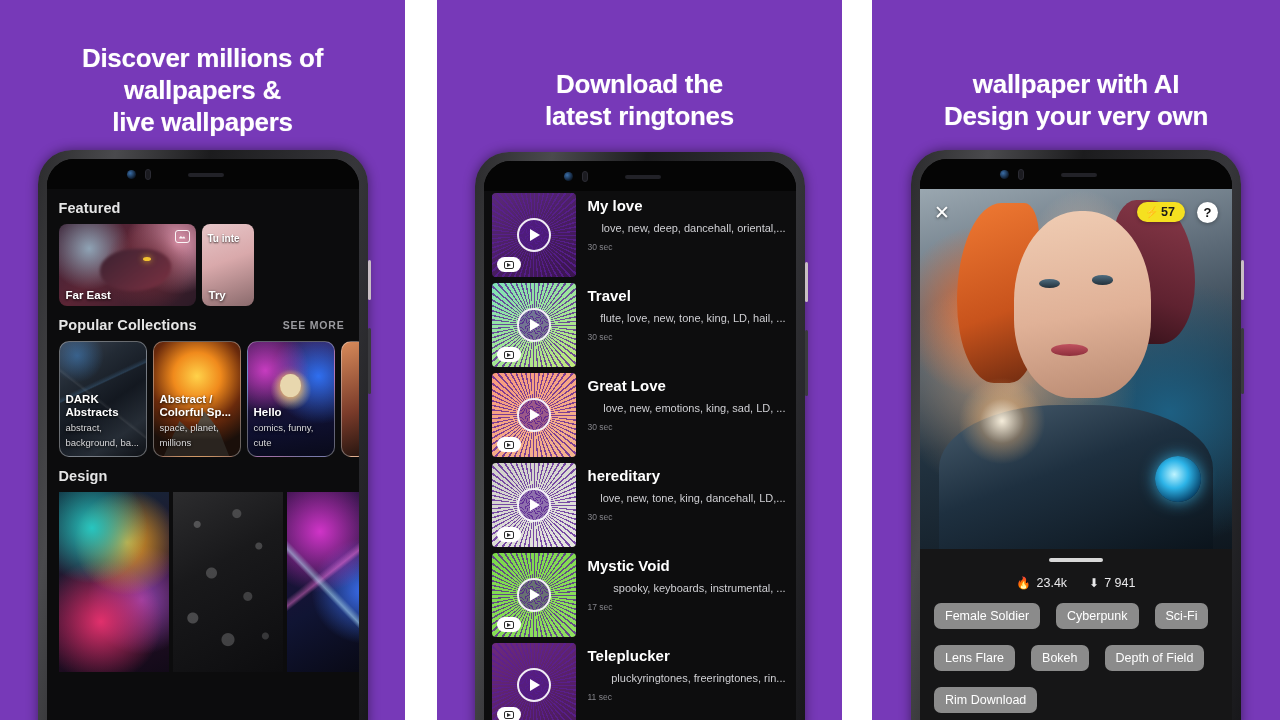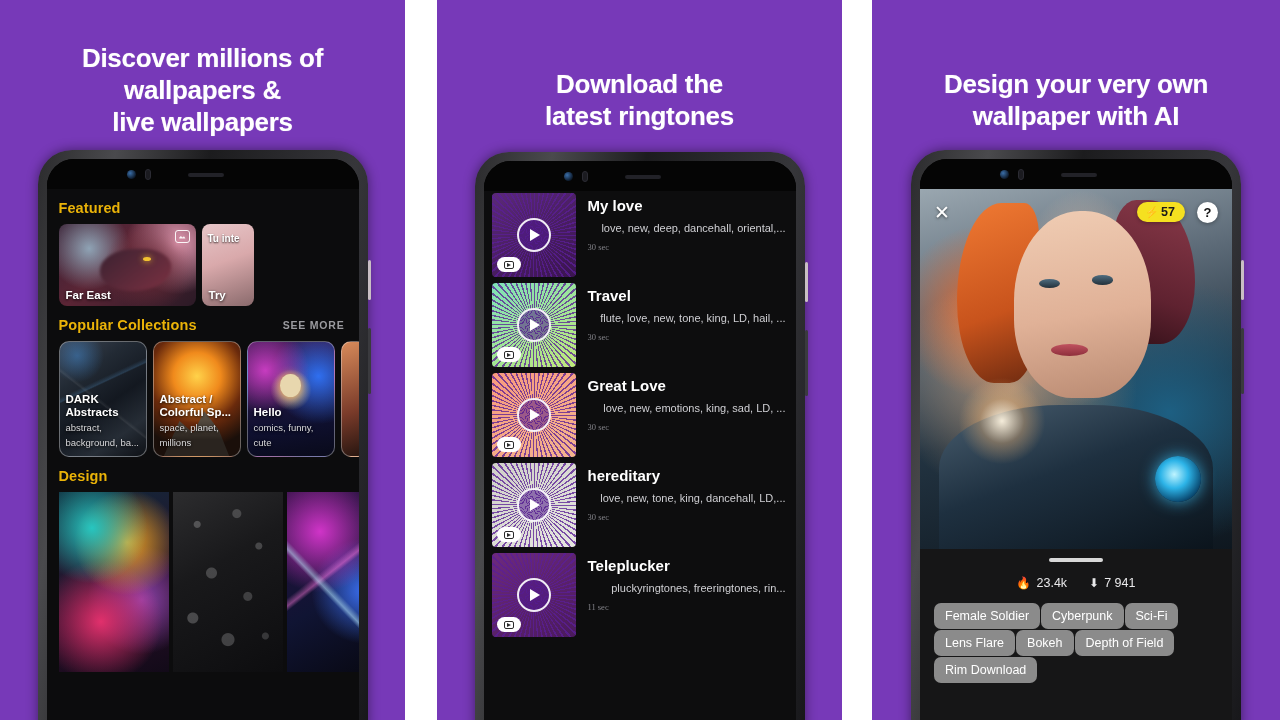--- a/index.html
+++ b/index.html
@@ -78,21 +78,21 @@
   .side-btn {
     position: absolute; right: -3px; width: 3px; border-radius: 2px;
     background: #c9bfc4;
   }
   .side-btn.b1 { top: 110px; height: 40px; }
   .side-btn.b2 { top: 178px; height: 66px; background:#3a3a3e; }
 
   
   .app1 { background: #0c0c0d; height: calc(100% - 30px); position: relative; }
   .sec-title {
-    color: #eab308; font-size: 14.5px; font-weight: bold;
+    color: #e5e5e5; font-size: 14.5px; font-weight: bold;
     padding: 11px 0 8px 12px; letter-spacing: .1px;
   }
   .sec-head { display:flex; align-items:center; justify-content:space-between; padding-right:14px; }
   .see-more { color:#9b9b9f; font-size:10.5px; font-weight:bold; letter-spacing:.8px; padding-top:3px; }
 
   .featured-row { display:flex; gap:6px; padding-left:12px; }
   .f-card {
     position:relative; width:137px; height:82px; border-radius:8px; overflow:hidden; flex:none;
   }
   .f-card.third { width: 52px; }
@@ -216,21 +216,21 @@
   }
   .rt-badge i { width:10px; height:8px; border:1.6px solid #2a2a2a; border-radius:2px; display:block; position:relative; }
   .rt-badge i:after{ content:""; position:absolute; left:2.2px; top:1px; width:0;height:0;
     border-left:4px solid #2a2a2a; border-top:2.5px solid transparent; border-bottom:2.5px solid transparent; }
   .rt-meta { flex:1; min-width:0; padding-top:4px; }
   .rt-title { color:#fff; font-size:15px; font-weight:bold; line-height:18px; }
   .rt-tags {
     color:#cfcfd3; font-size:11px; line-height:14px; margin-top:6px;
     white-space:nowrap; overflow:hidden; text-overflow:ellipsis;text-align:right;
   }
-  .rt-dur { color:#84848a; font-size:8.5px; margin-top:7px;font-family:Liberation Serif, serif; }
+  .rt-dur { color:#84848a; font-size:8.5px; margin-top:7px; }
 
   .th-a { background: linear-gradient(145deg,#5b2a78 0%,#3a1450 100%); }
   .th-b { background: linear-gradient(145deg,#7fe0b8 0%,#bfe87a 100%); }
   .th-c { background: linear-gradient(145deg,#f79a7e 0%,#f3b48e 100%); }
   .th-d { background: linear-gradient(145deg,#cfcfc8 0%,#e6e6e0 100%); }
   .th-e { background: linear-gradient(145deg,#7bd94a 0%,#8fe060 100%); }
   .th-f { background: linear-gradient(145deg,#6d2a7e 0%,#4a1a5c 100%); }
 
   
   .app3 { background: #0b0b0c; height: calc(100% - 30px); position: relative; }
@@ -294,21 +294,21 @@
     width:21px; height:21px; border-radius:50%; background:#fff; color:#111;
     font-size:13px; font-weight:bold; display:flex; align-items:center; justify-content:center;
     box-shadow:0 1px 4px rgba(0,0,0,.35);
   }
   .sheet { position:relative; background:#161617; padding: 9px 0 0 0; height: calc(100% - 360px); }
   .grabber { width:54px; height:4px; border-radius:2px; background:#d8d8d8; margin: 0 auto 14px auto; }
   .stats { display:flex; justify-content:center; gap:22px; color:#e8e8ea; font-size:12.5px; align-items:center; }
   .stat { display:flex; align-items:center; gap:5px; }
   .ico-fire { font-size:12px; }
   .ico-dl { font-size:12px; }
-  .chips { display:flex; flex-wrap:wrap; gap:1px; padding: 13px 14px 0 14px; }
+  .chips { display:flex; flex-wrap:wrap; gap:16px; padding: 13px 14px 0 14px; }
   .chip {
     background:#8b8b8b; color:#fff; font-size:12.5px; border-radius:7px;
     padding: 6px 11px; white-space:nowrap;
   }
 </style>
 </head>
 <body>
 
 <div class="stage">
 
@@ -469,20 +469,36 @@
                   <i></i>
                 </span>
             </div>
             <div class="rt-meta">
               <div class="rt-title">hereditary</div>
               <div class="rt-tags">love, new, tone, king, dancehall, LD,...</div>
               <div class="rt-dur">30 sec</div>
             </div>
           </div>
 
+          <div class="rt-row">
+            <div class="rt-thumb th-e">
+              <span class="burst"></span>
+              <span class="play-ring">
+                  <span class="play-tri"></span>
+                </span>
+              <span class="rt-badge">
+                  <i></i>
+                </span>
+            </div>
+            <div class="rt-meta">
+              <div class="rt-title">Mystic Void</div>
+              <div class="rt-tags">spooky, keyboards, instrumental, ...</div>
+              <div class="rt-dur">17 sec</div>
+            </div>
+          </div>
 
           <div class="rt-row">
             <div class="rt-thumb th-f">
               <span class="burst"></span>
               <span class="play-ring">
                   <span class="play-tri"></span>
                 </span>
               <span class="rt-badge">
                   <i></i>
                 </span>
@@ -496,22 +512,22 @@
 
         </div>
       </div>
     </div>
   </div>
 
   <div class="gutter2"></div>
 
   <div class="panel panel-3">
     <div class="headline">
+      <div>wallpaper with AI</div>
       <div>Design your very own</div>
-      <div>wallpaper with AI</div>
     </div>
 
     <div class="phone p3-phone">
       <div class="side-btn b1"></div>
       <div class="side-btn b2"></div>
       <div class="screen">
         <div class="notchbar">
           <span class="cam"></span>
           <span class="sensor"></span>
           <span class="speaker"></span>

